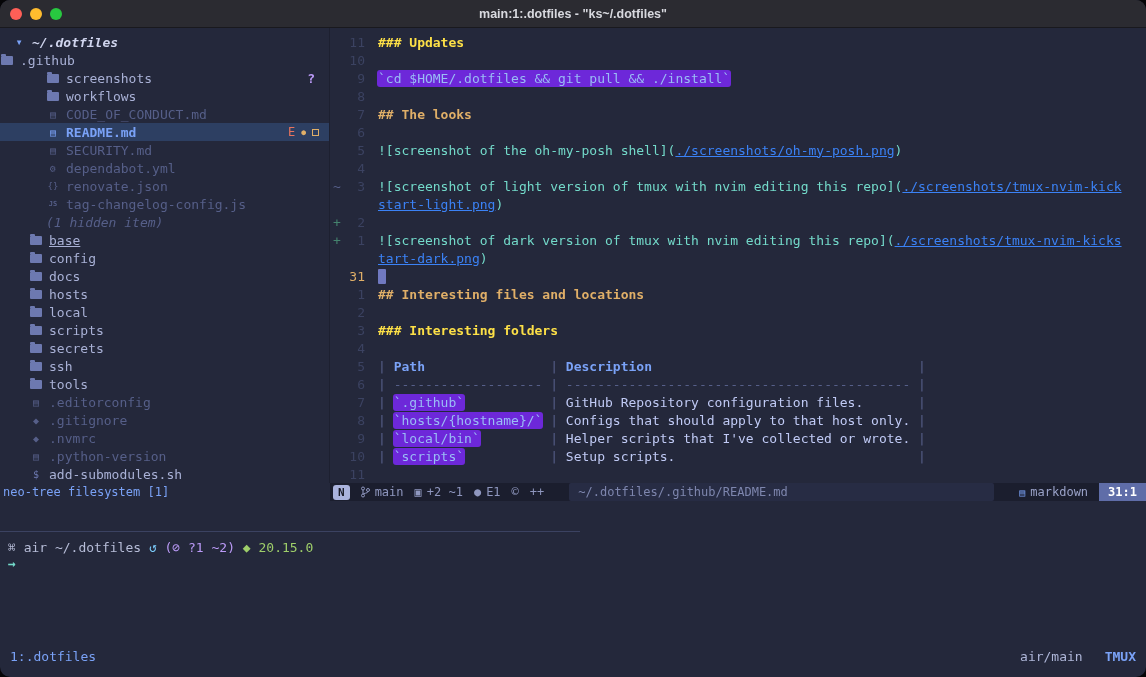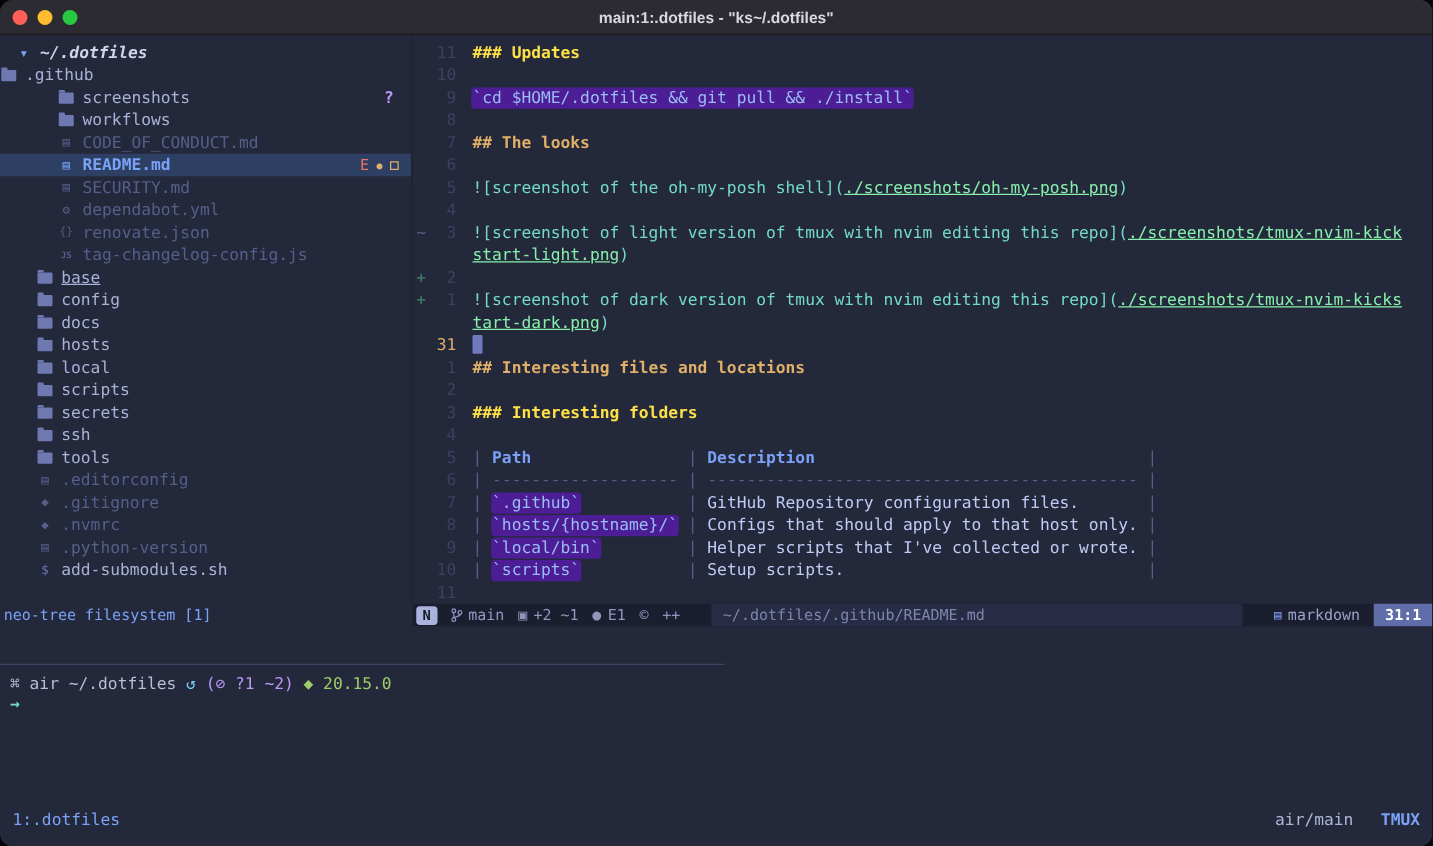--- a/index.html
+++ b/index.html
@@ -42,23 +42,23 @@
   
   .buffer{flex:1;padding-top:5px;overflow:hidden}
   .bl{height:18px;display:flex;align-items:center}
   .bsign{width:13px;padding-left:3px;color:#565f89;flex:none}
   .bsign.add{color:#45836e}
   .bnum{width:22px;flex:none;text-align:right;color:#3b4261}
   .bnum.cur{color:#e0af68}
   .btext{margin-left:13px;white-space:pre}
   .sg-h2{color:#e0af68;font-weight:bold}
   .sg-h3{color:#fde047;font-weight:bold}
-  .sg-code{background:#4c1d95;color:#9abdf5;border-radius:3px;padding:1px 1px;margin:0 -1px}
+  .sg-code{background:#6d28d9;color:#9abdf5;border-radius:3px;padding:1px 1px;margin:0 -1px}
   .sg-link{color:#73daca}
-  .sg-url{color:#86efac;text-decoration:underline}
+  .sg-url{color:#3b82f6;text-decoration:underline}
   .sg-pipe{color:#565f89}
   .sg-dash{color:#565f89}
   .sg-th{color:#7aa2f7;font-weight:bold}
   .sg-txt{color:#c0caf5}
   .cursor{display:inline-block;width:8px;height:15px;background:#7079c0;vertical-align:middle;border-radius:1px}
   
   .statusline{height:18px;display:flex;font-size:12px}
   .sl-neotree{width:330px;flex:none;display:flex;align-items:center;padding-left:3px;color:#7aa2f7;background:#24283b}
   .sl-main{flex:1;background:#1b1e2e;display:flex;align-items:center;gap:11px;padding-left:3px;color:#8f97bf}
   .sl-mode{background:#aab3dd;color:#171925;font-weight:bold;padding:1px 5px;border-radius:3px;font-size:11px}
@@ -142,20 +142,23 @@
             <span class="ticon i-gear">⚙</span>
             <span class="tlabel">dependabot.yml</span>
           </div>
           <div class="trow dim" style="padding-left: 46px;">
             <span class="ticon i-braces">{}</span>
             <span class="tlabel">renovate.json</span>
           </div>
           <div class="trow dim" style="padding-left: 46px;">
             <span class="ticon i-js">JS</span>
             <span class="tlabel">tag-changelog-config.js</span>
+          </div>
+          <div class="trow hidden-note" style="padding-left: 46px;">
+            <span class="tlabel">(1 hidden item)</span>
           </div>
           <div class="trow dir" style="padding-left: 29px; text-decoration: underline;">
             <span class="ticon i-folder">
               <i class="fshape"></i>
             </span>
             <span class="tlabel">base</span>
           </div>
           <div class="trow dir" style="padding-left: 29px;">
             <span class="ticon i-folder">
               <i class="fshape"></i>

